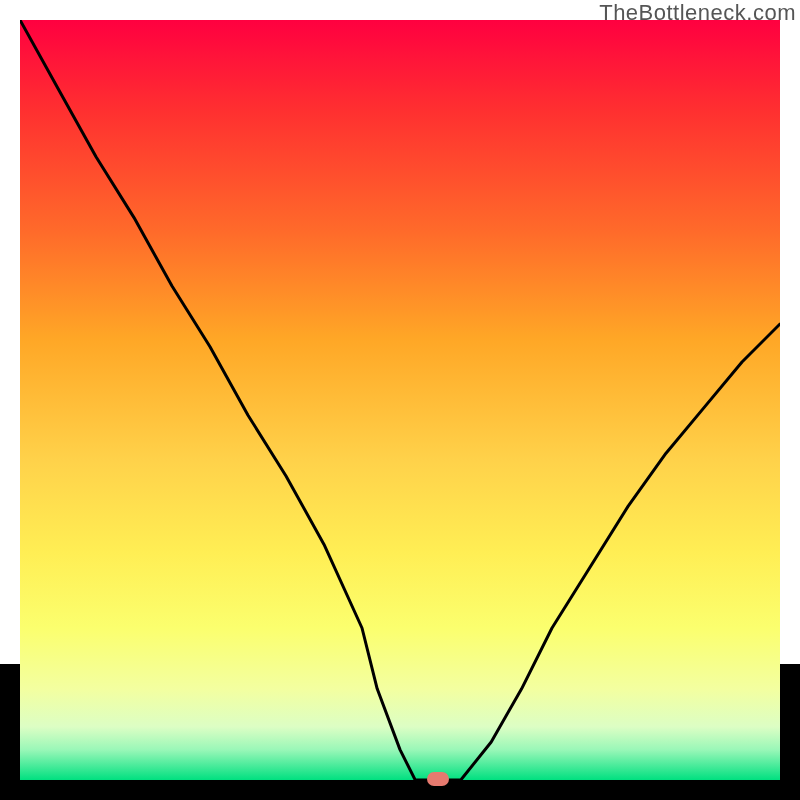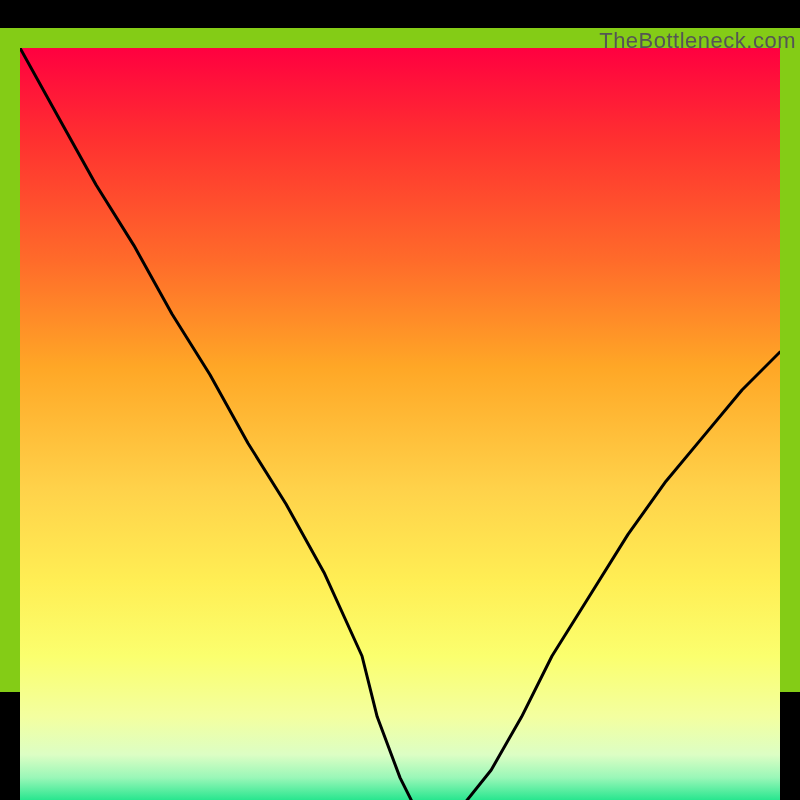--- a/index.html
+++ b/index.html
@@ -8,22 +8,21 @@
     width: 800px;
     height: 800px;
     background: #000;
     font-family: Arial, Helvetica, sans-serif;
     overflow: hidden;
   }
   .stage {
     position: relative;
     width: 800px;
     height: 664px;
-    background: #84cc16;
-    margin-top: 28px;
+    background: #ffffff;
   }
   .plot-area {
     position: absolute;
     left: 20px;
     top: 20px;
     width: 760px;
     height: 760px;
     background: linear-gradient(to bottom,
       #ff0040 0%,
       #ff3030 12%,

